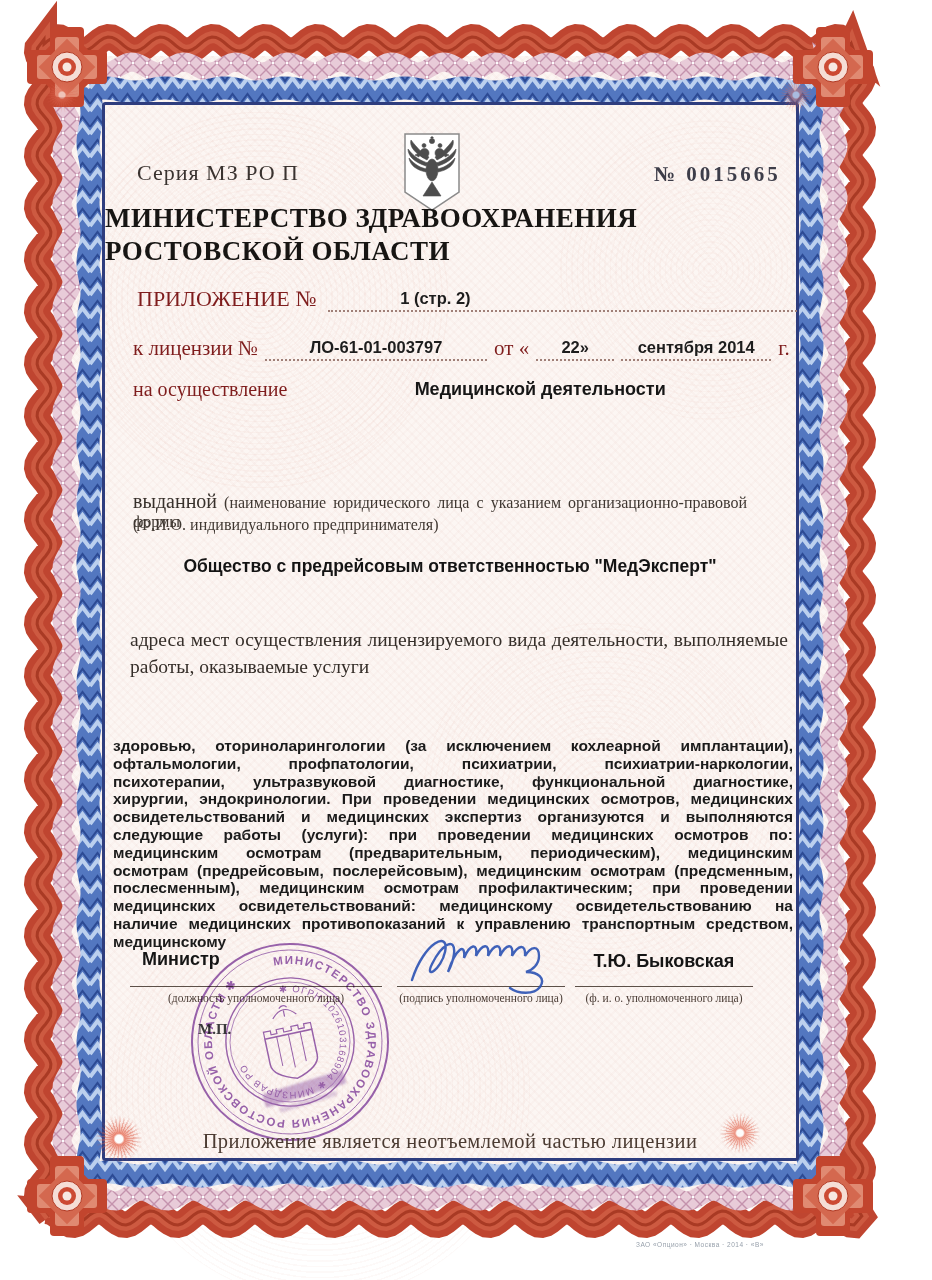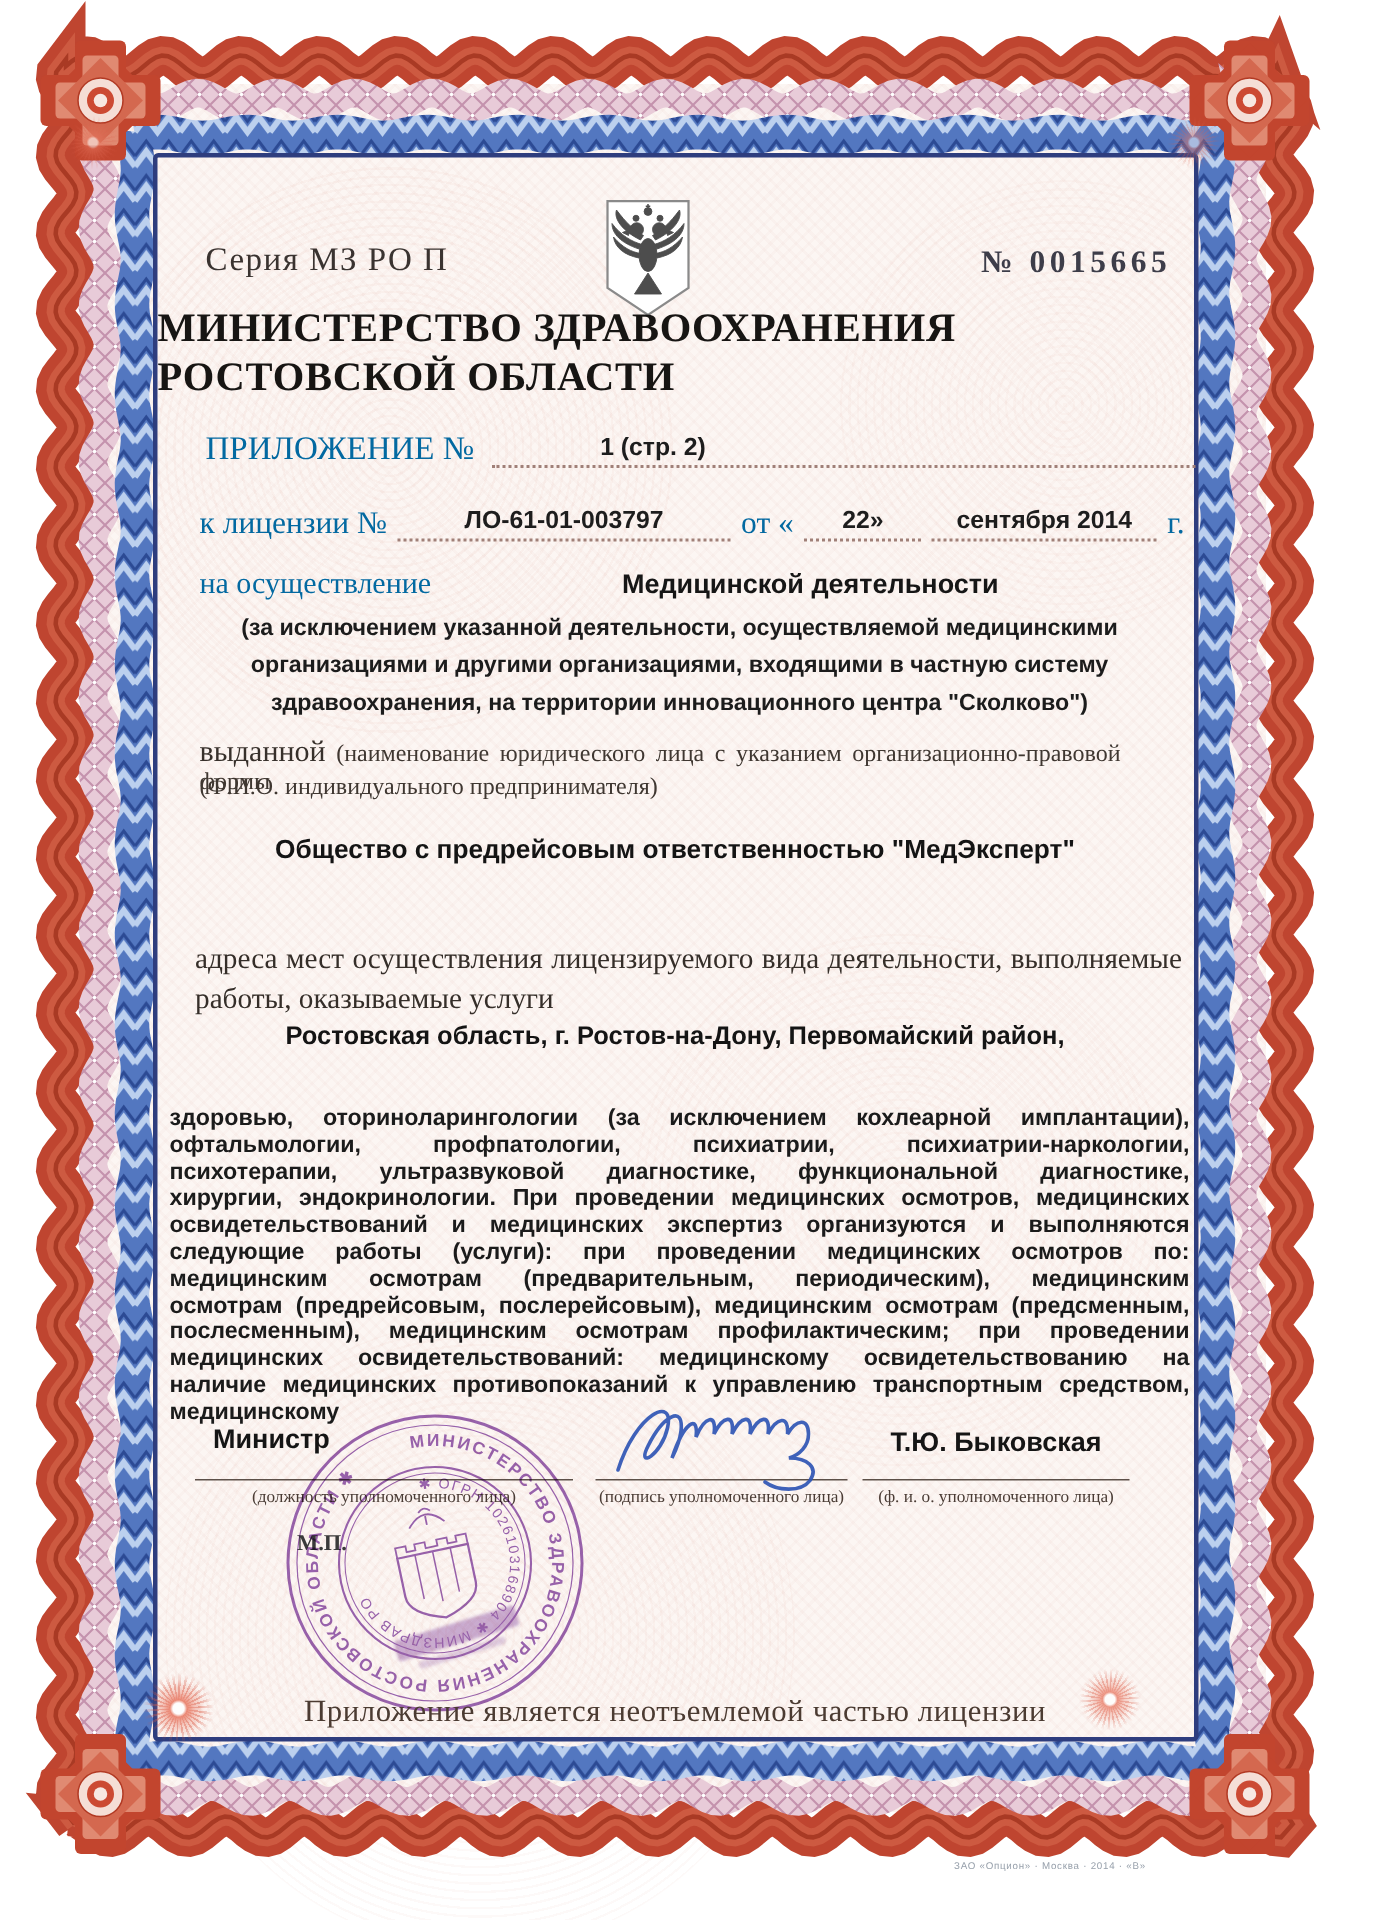--- a/index.html
+++ b/index.html
@@ -21,21 +21,21 @@
       repeating-conic-gradient(rgba(216,92,72,.5) 0deg 5deg, rgba(216,92,72,0) 5deg 12deg);
     -webkit-mask:radial-gradient(circle,#000 0 42%,transparent 70%);
             mask:radial-gradient(circle,#000 0 42%,transparent 70%);}
 
   .abs{position:absolute;}
   .series{left:137px;top:160px;font-size:22px;letter-spacing:1px;color:#3a3330;}
   .emblem{left:399px;top:130px;}
   .number{left:654px;top:162px;font-size:21px;font-weight:bold;letter-spacing:3px;color:#3d3d49;font-family:"Liberation Serif",serif;}
   .title{left:105px;top:202px;width:690px;text-align:left;font-size:27px;font-weight:bold;color:#171513;line-height:33px;letter-spacing:.5px;}
 
-  .lbl{color:#0369a1;white-space:nowrap;}
+  .lbl{color:#7f1d1d;white-space:nowrap;}
   .blank{border-bottom:2px dotted #a08078;text-align:center;font-family:"Liberation Sans",sans-serif;
          font-weight:bold;font-size:16.5px;color:#1d1d1d;padding-bottom:2px;}
   .row-appendix{left:137px;top:286px;width:660px;display:flex;align-items:flex-end;gap:12px;font-size:22px;}
   .row-appendix .blank{flex:1;text-align:left;padding-left:72px;}
   .row-license{left:133px;top:336px;width:662px;display:flex;align-items:flex-end;gap:7px;font-size:21px;}
 
   .row-activity{left:133px;top:378px;width:660px;display:flex;align-items:center;font-size:20px;}
   .activity-value{flex:1;text-align:center;font-family:"Liberation Sans",sans-serif;font-weight:bold;font-size:18px;color:#161616;}
   .activity-note{left:113px;top:406px;width:680px;text-align:center;font-family:"Liberation Sans",sans-serif;
                  font-weight:bold;font-size:15.5px;line-height:25px;color:#1c1c1c;}
@@ -163,32 +163,30 @@
     <span class="lbl">от «</span>
     <span class="blank" style="width:78px;">22»</span>
     <span class="blank" style="width:150px;">сентября 2014</span>
     <span class="lbl">г.</span>
   </div>
 
   <div class="abs row-activity">
     <span class="lbl">на осуществление</span>
     <span class="activity-value">Медицинской деятельности</span>
   </div>
-  <div class="abs activity-note">(за исключением указанной деятельности, осуществляемой медицинскими организациями и другими организациями, входящими в частную систему здравоохранения, на территории инновационного центра "Сколково")</div>
 
   <div class="abs issued-line1">
     <span class="issued-label">выданной</span>
     <span>(наименование юридического лица с указанием организационно-правовой формы</span>
   </div>
   <div class="abs issued-line2">(Ф.И.О. индивидуального предпринимателя)</div>
   <div class="abs org">Общество с предрейсовым ответственностью "МедЭксперт"</div>
 
   <div class="abs addr-label">адреса мест осуществления лицензируемого вида деятельности, выполняемые работы, оказываемые услуги</div>
   <div class="abs addr-value">
-    <div>Ростовская область, г. Ростов-на-Дону, Первомайский район,</div>
   </div>
 
   <div class="abs works">здоровью, оториноларингологии (за исключением кохлеарной имплантации), офтальмологии, профпатологии, психиатрии, психиатрии-наркологии, психотерапии, ультразвуковой диагностике, функциональной диагностике, хирургии, эндокринологии. При проведении медицинских осмотров, медицинских освидетельствований и медицинских экспертиз организуются и выполняются следующие работы (услуги): при проведении медицинских осмотров по: медицинским осмотрам (предварительным, периодическим), медицинским осмотрам (предрейсовым, послерейсовым), медицинским осмотрам (предсменным, послесменным), медицинским осмотрам профилактическим; при проведении медицинских освидетельствований: медицинскому освидетельствованию на наличие медицинских противопоказаний к управлению транспортным средством, медицинскому</div>
 
   <div class="abs minister">Министр</div>
   <div class="abs sig-name">Т.Ю. Быковская</div>
 
   <div class="sig-line" style="left:130px;width:252px;"></div>
   <div class="sig-line" style="left:397px;width:168px;"></div>
   <div class="sig-line" style="left:575px;width:178px;"></div>

